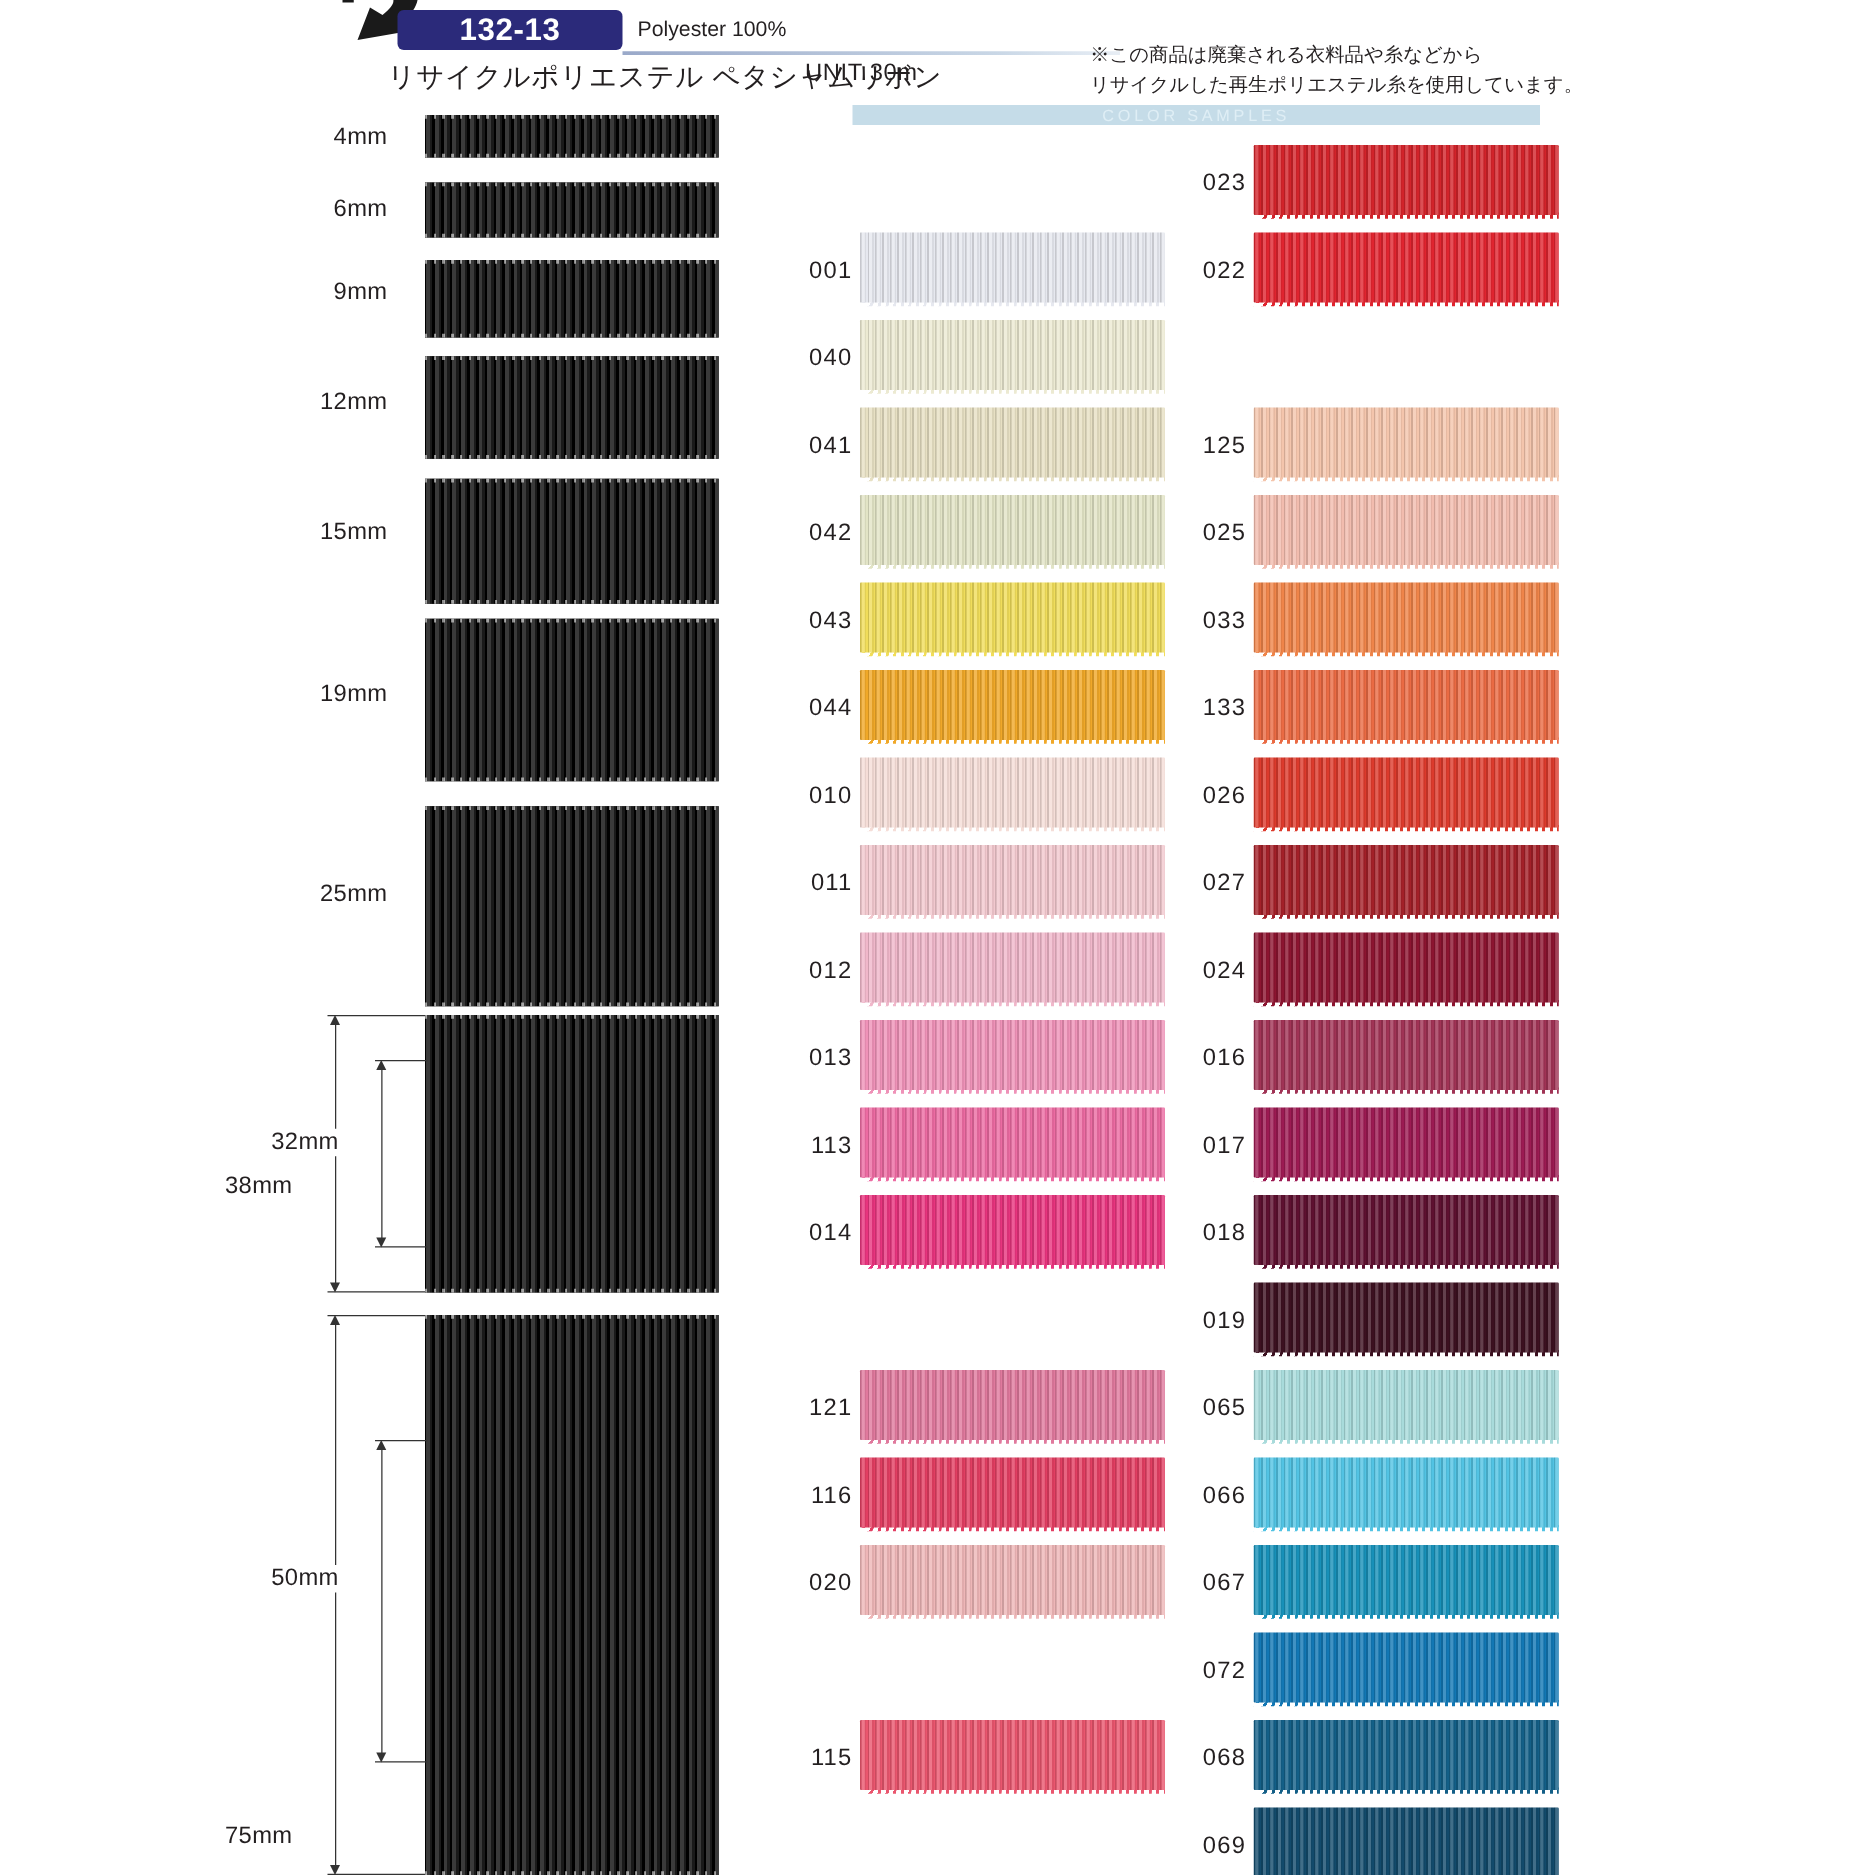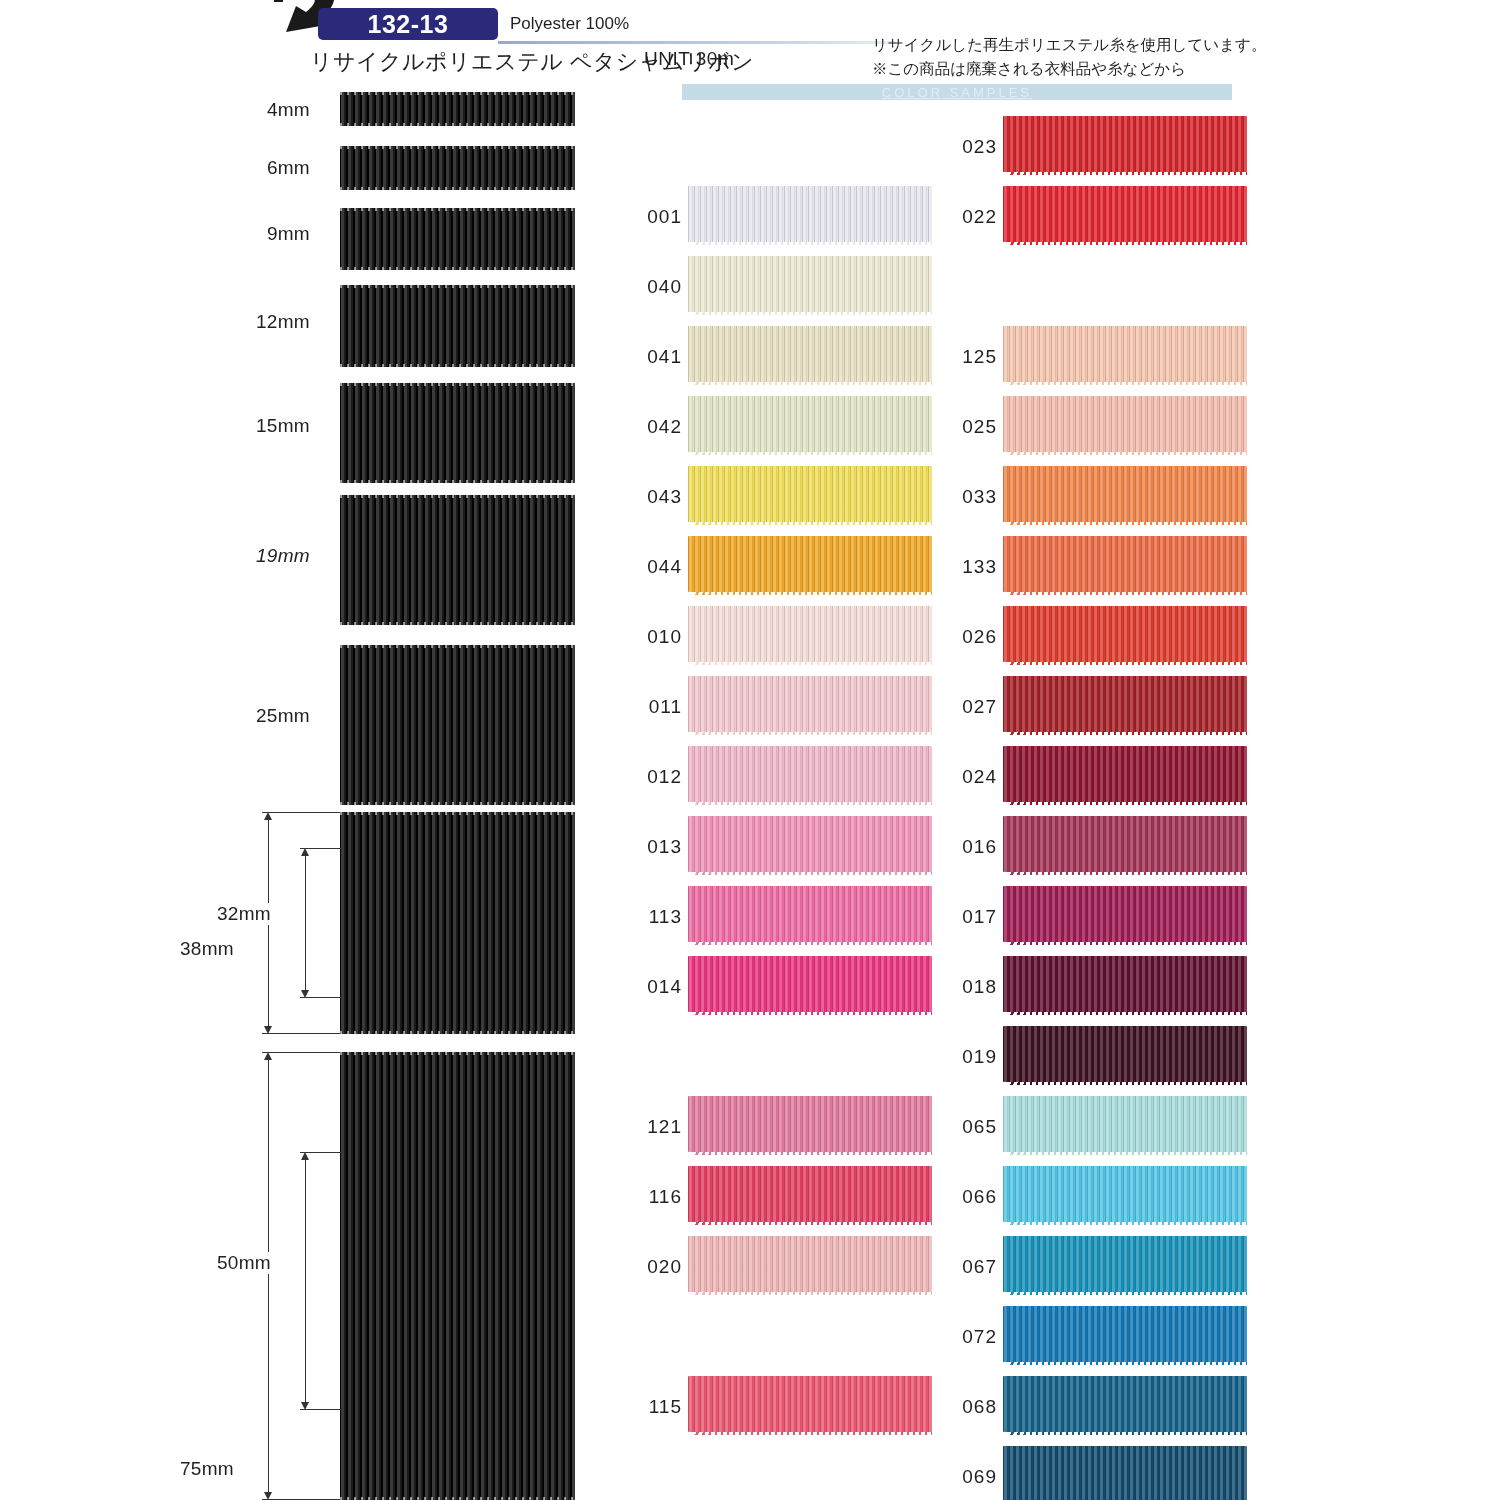--- a/index.html
+++ b/index.html
@@ -54,21 +54,21 @@
     font-size:15.5px; line-height:1.55;
   }
 
   #color-samples-bar {
     position:absolute; left:682px; top:84px;
     width:550px; height:16px;
     background:#c5dce8;
     display:flex; align-items:center; justify-content:center;
   }
   #color-samples-bar span {
-    color:#dfeef5; font-size:13px; letter-spacing:3px;text-decoration:underline;
+    color:#dfeef5; font-size:13px; letter-spacing:3px;
   }
 
   
   #width-col { position:absolute; left:0; top:0; width:610px; height:1500px; }
   .w-label {
     position:absolute; right:0; width:120px;
     text-align:right; font-size:19px; letter-spacing:.3px;
     white-space:nowrap;
   }
   .w-swatch {
@@ -153,41 +153,41 @@
 
   <div id="material">Polyester 100%</div>
 
   <div id="header-rule"></div>
 
   <div id="subtitle">リサイクルポリエステル ペタシャムリボン</div>
 
   <div id="unit">UNIT  30m</div>
 
   <div id="recycle-note">
+    <div>※この商品は廃棄される衣料品や糸などから</div>
     <div>リサイクルした再生ポリエステル糸を使用しています。</div>
-    <div>※この商品は廃棄される衣料品や糸などから</div>
   </div>
 
   <div id="color-samples-bar">
     <span>COLOR SAMPLES</span>
   </div>
 </div>
 
 <div id="width-col">
     <div class="w-label" style="top: 99px; left: 190px;">4mm</div>
     <div class="w-swatch rib-black" style="top: 92px; height: 34px;"></div>
     <div class="w-label" style="top: 157px; left: 190px;">6mm</div>
     <div class="w-swatch rib-black" style="top: 146px; height: 44px;"></div>
     <div class="w-label" style="top: 223px; left: 190px;">9mm</div>
     <div class="w-swatch rib-black" style="top: 208px; height: 62px;"></div>
     <div class="w-label" style="top: 311px; left: 190px;">12mm</div>
     <div class="w-swatch rib-black" style="top: 285px; height: 82px;"></div>
     <div class="w-label" style="top: 415px; left: 190px;">15mm</div>
     <div class="w-swatch rib-black" style="top: 383px; height: 100px;"></div>
-    <div class="w-label" style="top: 545px; left: 190px; font-style: italic;">19mm</div>
+    <div class="w-label" style="top: 545px; left: 190px;">19mm</div>
     <div class="w-swatch rib-black" style="top: 495px; height: 130px;"></div>
     <div class="w-label" style="top: 705px; left: 190px;">25mm</div>
     <div class="w-swatch rib-black" style="top: 645px; height: 160px;"></div>
     <div class="w-swatch rib-black" style="top: 812px; height: 222px;"></div>
     <div class="dim-line-h" style="left: 262px; top: 812px; width: 78px;"></div>
     <div class="dim-line-h" style="left: 262px; top: 1033px; width: 78px;"></div>
     <div class="dim-line-v" style="left: 268px; top: 818px; height: 210px;"></div>
     <div class="arrow-up" style="left: 264px; top: 812px;"></div>
     <div class="arrow-dn" style="left: 264px; top: 1026px;"></div>
     <div class="dim-line-h" style="left: 300px; top: 848px; width: 42px;"></div>

